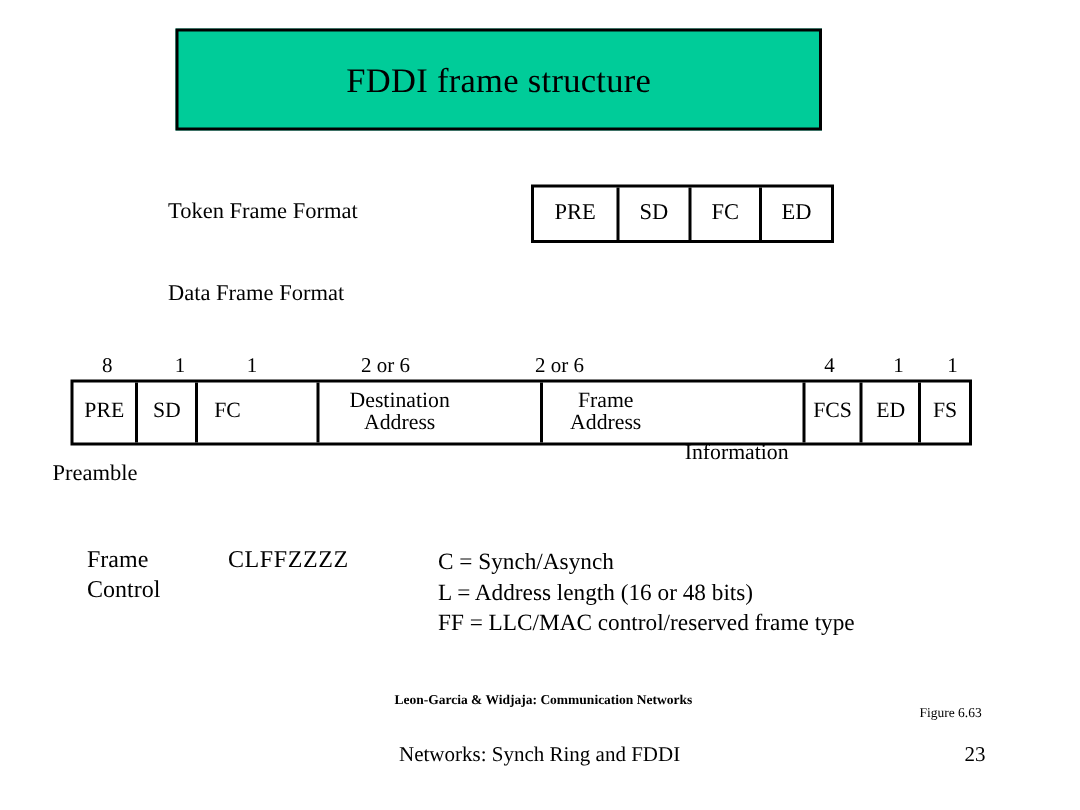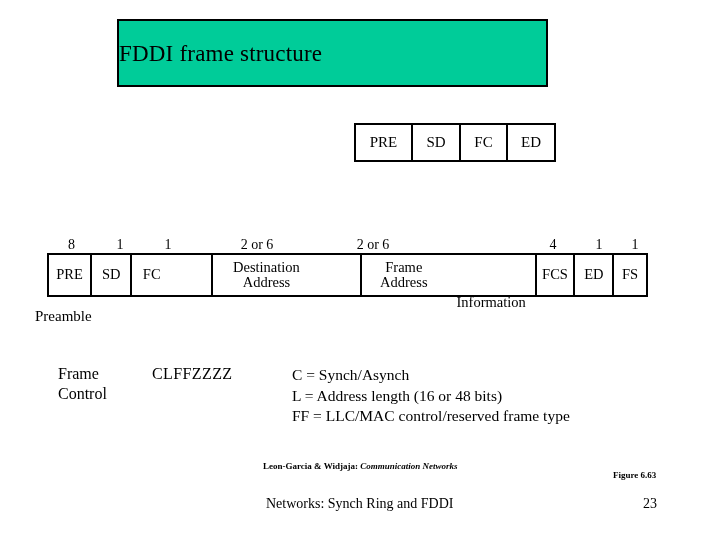--- a/index.html
+++ b/index.html
@@ -27,20 +27,21 @@
     position: absolute;
     left: 117px;
     top: 19px;
     width: 431px;
     height: 68px;
     background: #00cc99;
     border: 2px solid #000000;
     box-sizing: border-box;
     display: flex;
     align-items: center;
+    justify-content: center;
   }
   .title-text {
     font-family: "Liberation Serif", serif;
     font-size: 23px;
     line-height: 1;
     color: #000000;
     letter-spacing: 0.2px;
   }
 
   
@@ -167,29 +168,28 @@
   .credit {
     position: absolute;
     left: 263px;
     top: 461px;
     font-family: "Liberation Serif", serif;
     font-size: 9px;
     font-weight: bold;
     white-space: nowrap;
   }
   .credit .book {
-    font-style: italic;
   }
   .figure-num {
     position: absolute;
     left: 613px;
     top: 470px;
     font-family: "Liberation Serif", serif;
     font-size: 9px;
-    font-weight: bold;
+    font-weight: normal;
     text-align: center;
   }
   .footer-title {
     position: absolute;
     left: 266px;
     top: 496px;
     font-family: "Liberation Serif", serif;
     font-size: 14px;
     white-space: nowrap;
   }
@@ -204,28 +204,30 @@
 </style>
 </head>
 <body>
 
 <div id="slide">
 
   <div class="title-banner">
     <span class="title-text">FDDI frame structure</span>
   </div>
 
+  <div class="label lbl-token-format">Token Frame Format</div>
 
   <div class="token-table">
     <div class="cell tc-pre">PRE</div>
     <div class="cell tc-sd">SD</div>
     <div class="cell tc-fc">FC</div>
     <div class="cell tc-ed">ED</div>
   </div>
 
+  <div class="label lbl-data-format">Data Frame Format</div>
 
   <div class="data-wrap">
 
     <div class="size-row">
       <div class="size-cell c-pre">8</div>
       <div class="size-cell c-sd">1</div>
       <div class="size-cell c-fc">1</div>
       <div class="size-cell c-dest">2 or 6</div>
       <div class="size-cell c-src">2 or 6</div>
       <div class="size-cell c-info"></div>

